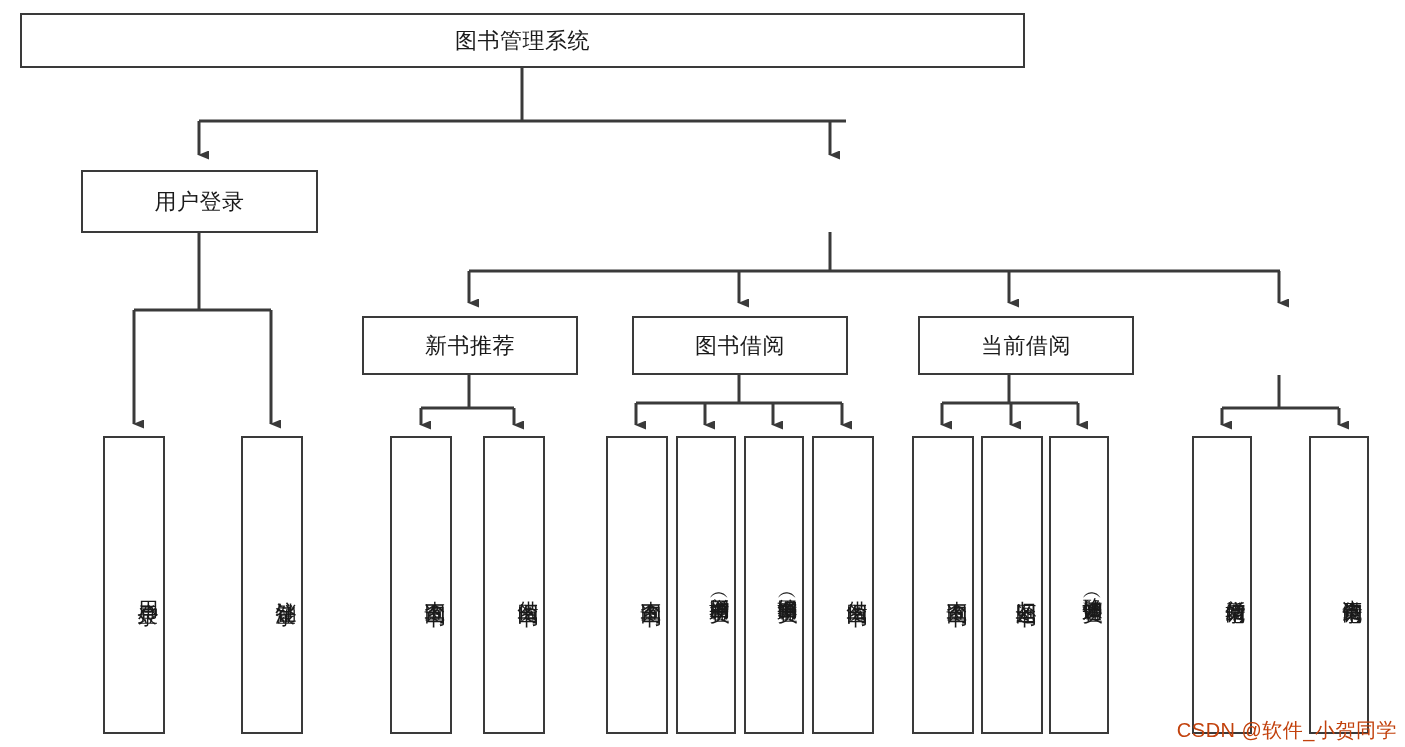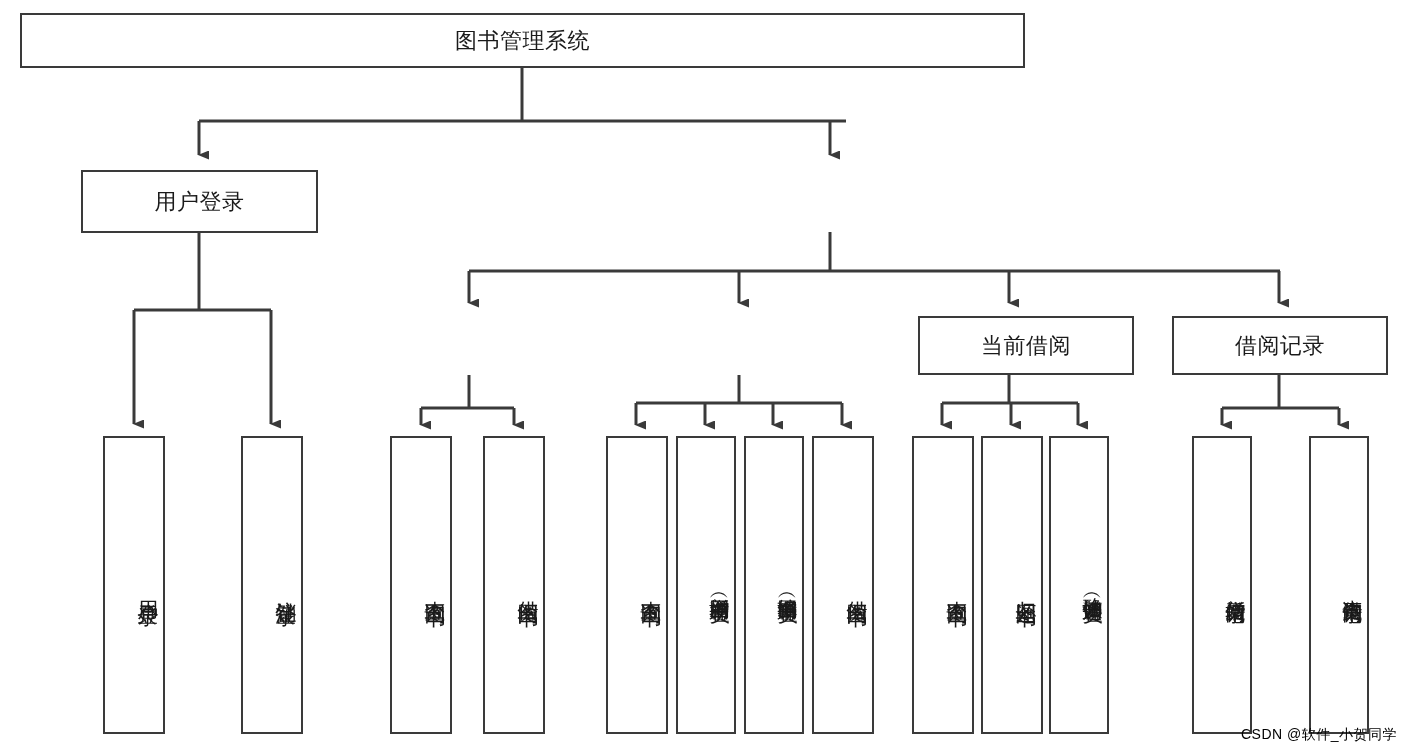--- a/index.html
+++ b/index.html
@@ -54,22 +54,22 @@
   }
   .node-vertical.tall-text {
     padding-top: 3px;
     font-size: 20px;
     letter-spacing: 1px;
   }
   .watermark {
     position: absolute;
     right: 8px;
     bottom: 3px;
-    font-size: 14px;
-    color: #000000;
+    font-size: 20px;
+    color: #c2410c;
     letter-spacing: 0.5px;
     white-space: nowrap;
     pointer-events: none;
   }
 </style>
 </head>
 <body>
 
 <div id="diagram-root">
 
@@ -122,25 +122,26 @@
       <path d="M 1222,408 L 1222,425" marker-end="url(#arrowhead)"></path>
       <path d="M 1339,408 L 1339,425" marker-end="url(#arrowhead)"></path>
     </g>
   </svg>
 
   <div class="node-box node-horizontal" style="left:20px; top:13px; width:1005px; height:55px;">图书管理系统</div>
 
   <div class="node-box node-horizontal" style="left:81px; top:170px; width:237px; height:63px;">用户登录</div>
 
 
+  <div class="node-box node-horizontal" style="left:362px; top:316px; width:216px; height:59px;">新书推荐</div>
 
+  <div class="node-box node-horizontal" style="left:632px; top:316px; width:216px; height:59px;">图书借阅</div>
 
   <div class="node-box node-horizontal" style="left:902px; top:316px; width:216px; height:59px;margin-left:16px;">当前借阅</div>
 
-  <div class="node-box node-horizontal" style="left:1172px; top:316px; width:216px; height:59px;">借阅记录</div>
 
   <div class="node-box node-vertical" style="left:103px; top:436px; width:62px; height:298px;">用户登录</div>
 
   <div class="node-box node-vertical" style="left:241px; top:436px; width:62px; height:298px;">注销登录</div>
 
   <div class="node-box node-vertical" style="left:390px; top:436px; width:62px; height:298px;">查询图书</div>
 
   <div class="node-box node-vertical" style="left:483px; top:436px; width:62px; height:298px;">借阅图书</div>
 
   <div class="node-box node-vertical" style="left:606px; top:436px; width:62px; height:298px;">查询图书</div>

